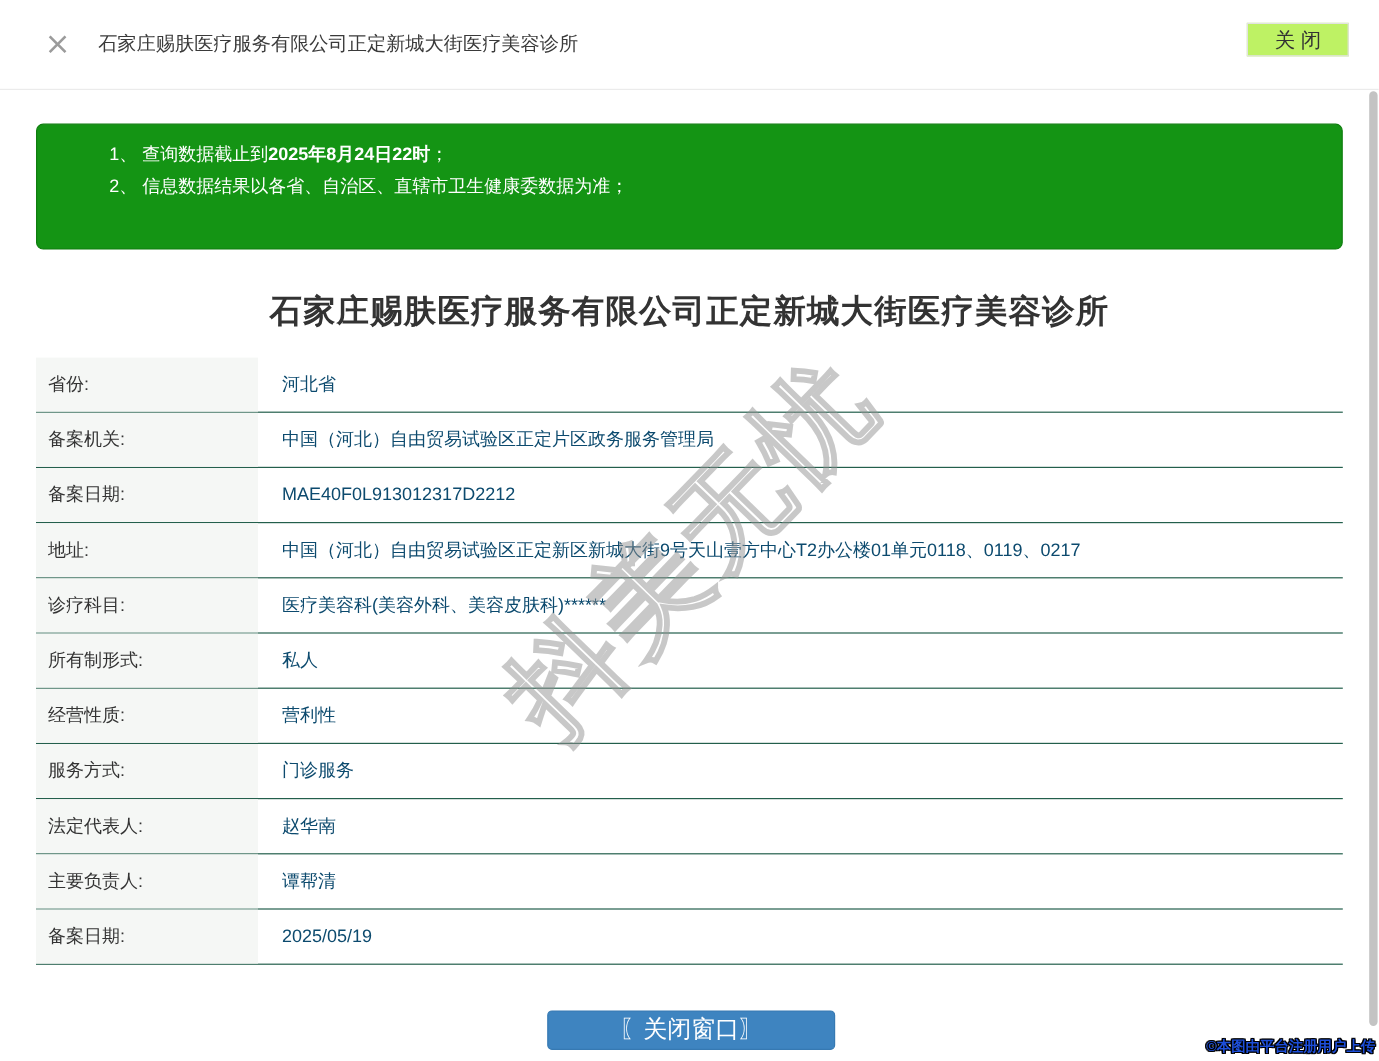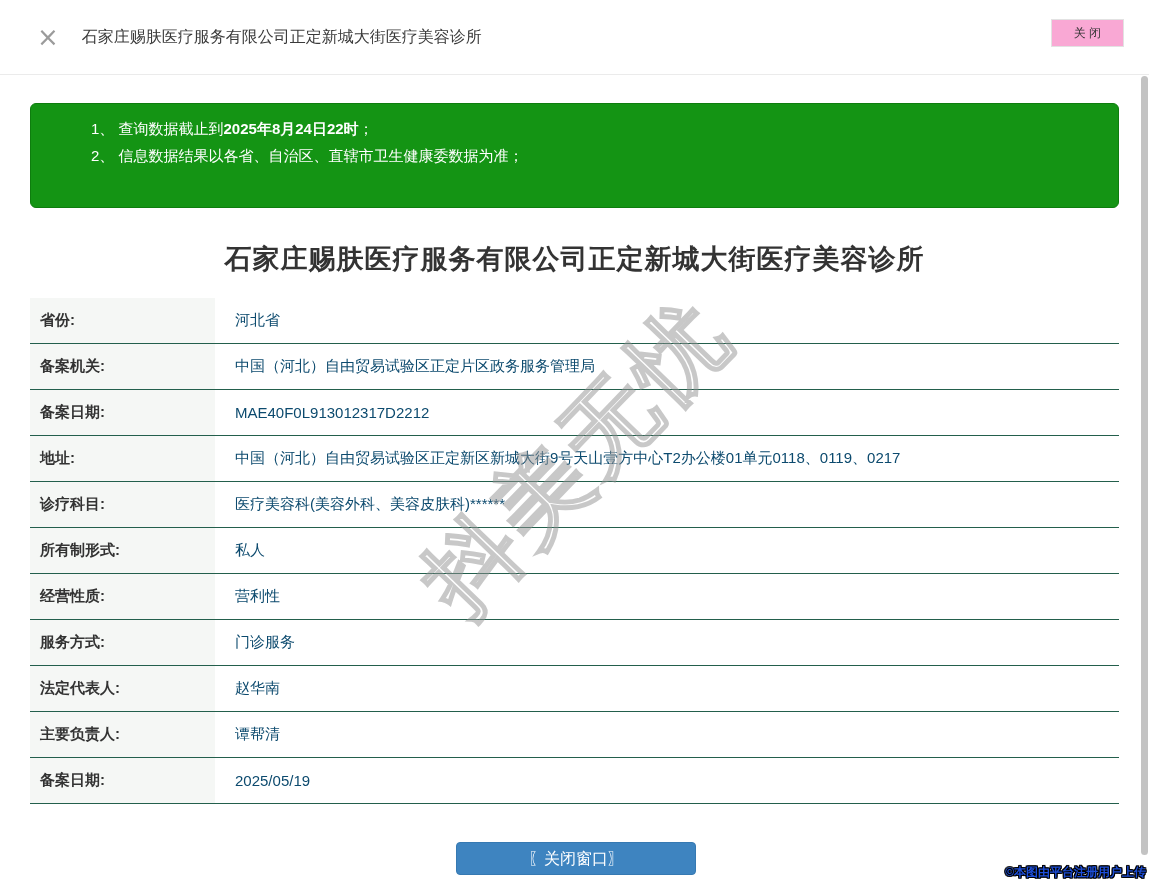--- a/index.html
+++ b/index.html
@@ -28,23 +28,23 @@
     font-family: "DejaVu Sans", sans-serif;
   }
   .dlg-title {
     margin-left: 23px;
     font-size: 16px;
     color: #3a3a3a;
   }
   .close-btn {
     position: absolute; right: 25px; top: 19px;
     height: 28px; padding: 0 22px;
-    background: #f9a8d4;
+    background: #bef264;
     border: 1px solid #e2e2e2;
-    font-size: 12px; color: #333;
+    font-size: 17px; color: #333;
     font-family: inherit;
     cursor: pointer;
   }
 
   
   .scrollbar-thumb {
     position: absolute; right: 1px; top: 76px;
     width: 7px; height: 779px;
     background: #c3c3c3;
     border-radius: 4px;
@@ -87,21 +87,20 @@
     font-size: 15px;
     align-items: stretch;
   }
   .d-label {
     width: 185px;
     background: #f5f7f5;
     display: flex; align-items: center;
     padding-left: 10px;
     color: #333;
     flex: none;
-    font-weight: bold;
   }
   .d-value {
     display: flex; align-items: center;
     padding-left: 20px;
     color: #0c4a6e;
   }
 
   
   .watermark {
     position: absolute; left: 352px; top: 392px;
@@ -119,21 +118,21 @@
   }
 
   
   .close-window-btn {
     position: absolute; top: 842px; left: 456px;
     width: 240px; height: 33px;
     background: #3e84c0;
     border: 1px solid #3679b2;
     border-radius: 4px;
     color: #fff;
-    font-size: 16px;
+    font-size: 20px;
     font-family: inherit;
     cursor: pointer;
     line-height: 31px;
     text-align: center;
     padding: 0;
   }
 
   
   .upload-caption {
     position: absolute; right: 3px; bottom: 3px;

